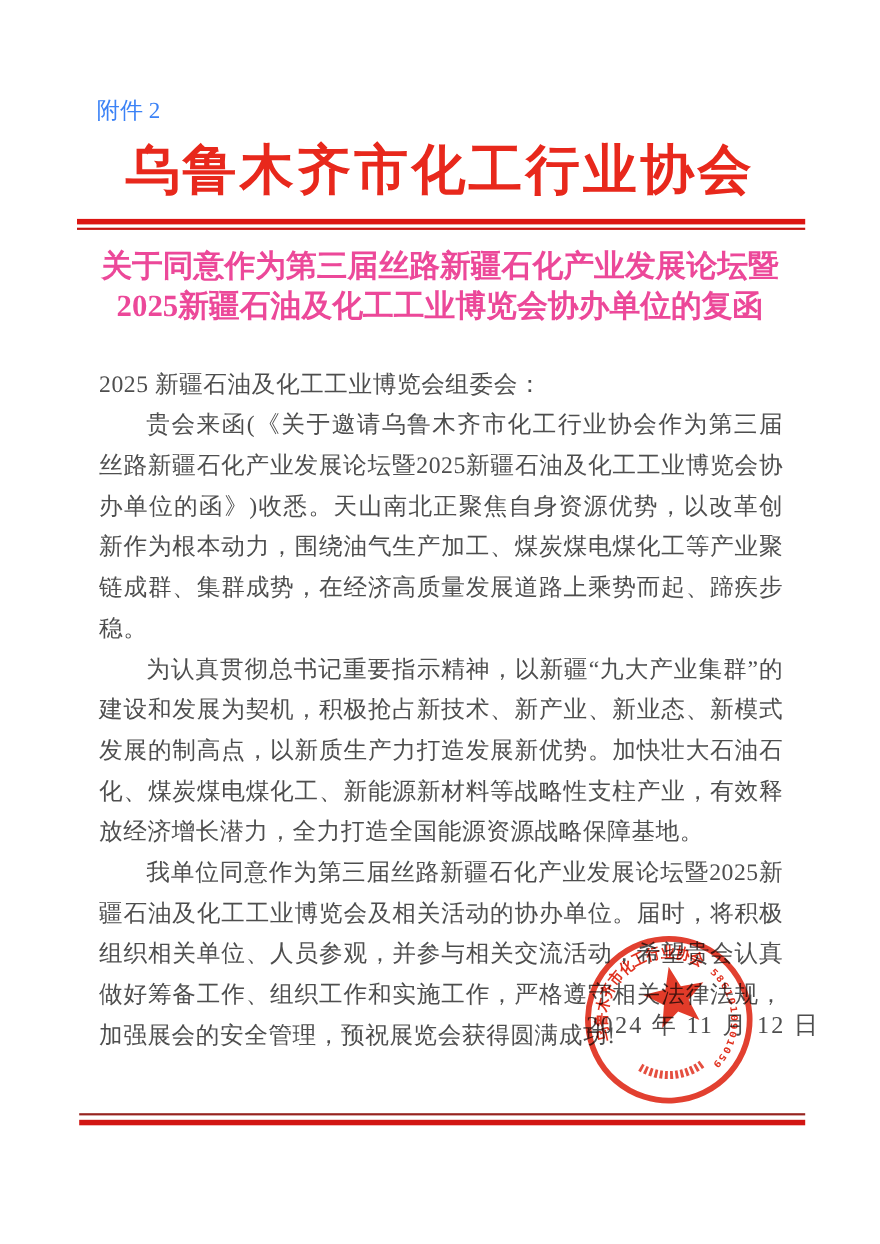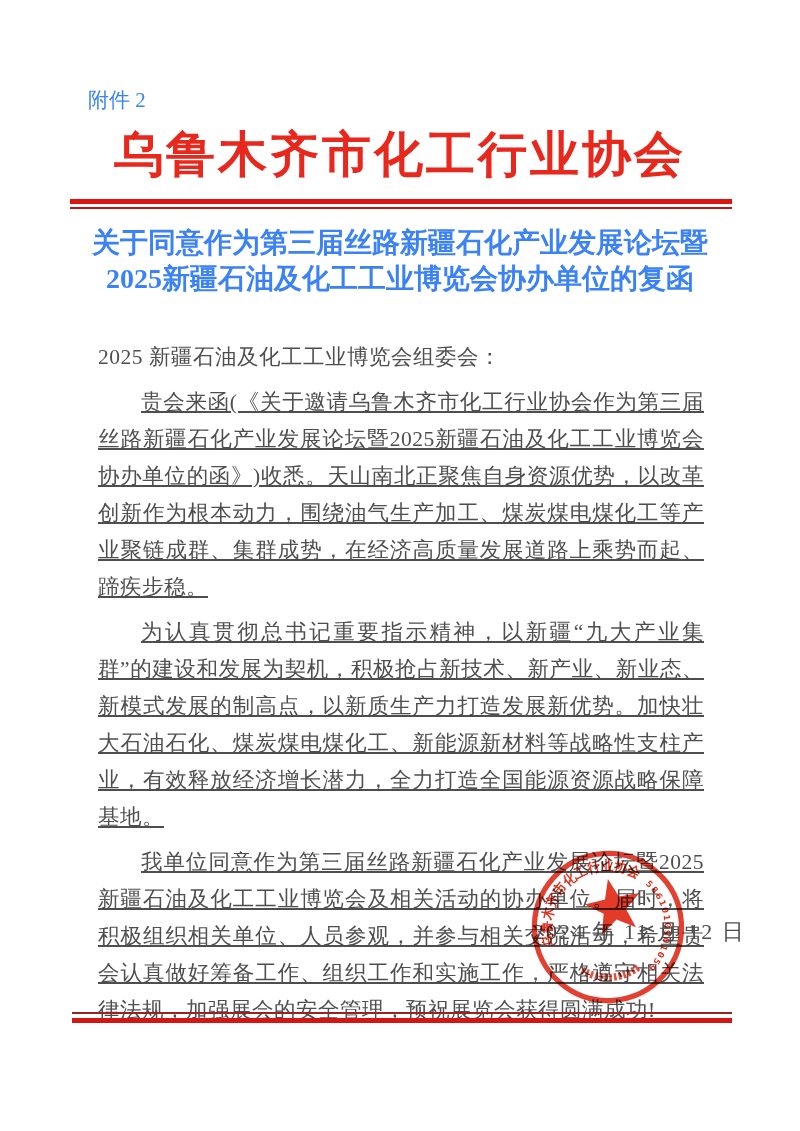--- a/index.html
+++ b/index.html
@@ -25,33 +25,33 @@
     white-space:nowrap;
   }
 
   .rule-top { position:absolute; left:70px; width:662px; top:199px; }
   .rule-top .thick { height:5px; background:#dc1512; }
   .rule-top .thin  { height:2px; background:#c41310; margin-top:3px; }
 
   .doc-title {
     position:absolute; left:40px; right:40px; top:225px;
     text-align:center;
-    font-size:28px; font-weight:bold; color:#3b82f6;
+    font-size:28px; font-weight:bold; color:#ec4899;
     line-height:36px;
   }
 
   .body-text {
     position:absolute; left:90px; width:622px; top:331px;
     font-size:21.5px; color:#4e4e4e;
     line-height:37px;
     text-align:justify; text-justify:inter-character;
     letter-spacing:0.5px;
   }
-  .body-text p { margin:8px; }
-  .indent { text-indent:2em;text-decoration:underline; }
+  .body-text p { margin:0; }
+  .indent { text-indent:2em; }
 
   .date-line {
     position:absolute; left:533px; top:917px;
     font-size:22px; color:#4e4e4e; letter-spacing:2px;
     z-index:1; white-space:nowrap;
   }
 
   .seal {
     position:absolute; left:524px; top:843px;
     width:168px; height:168px;

